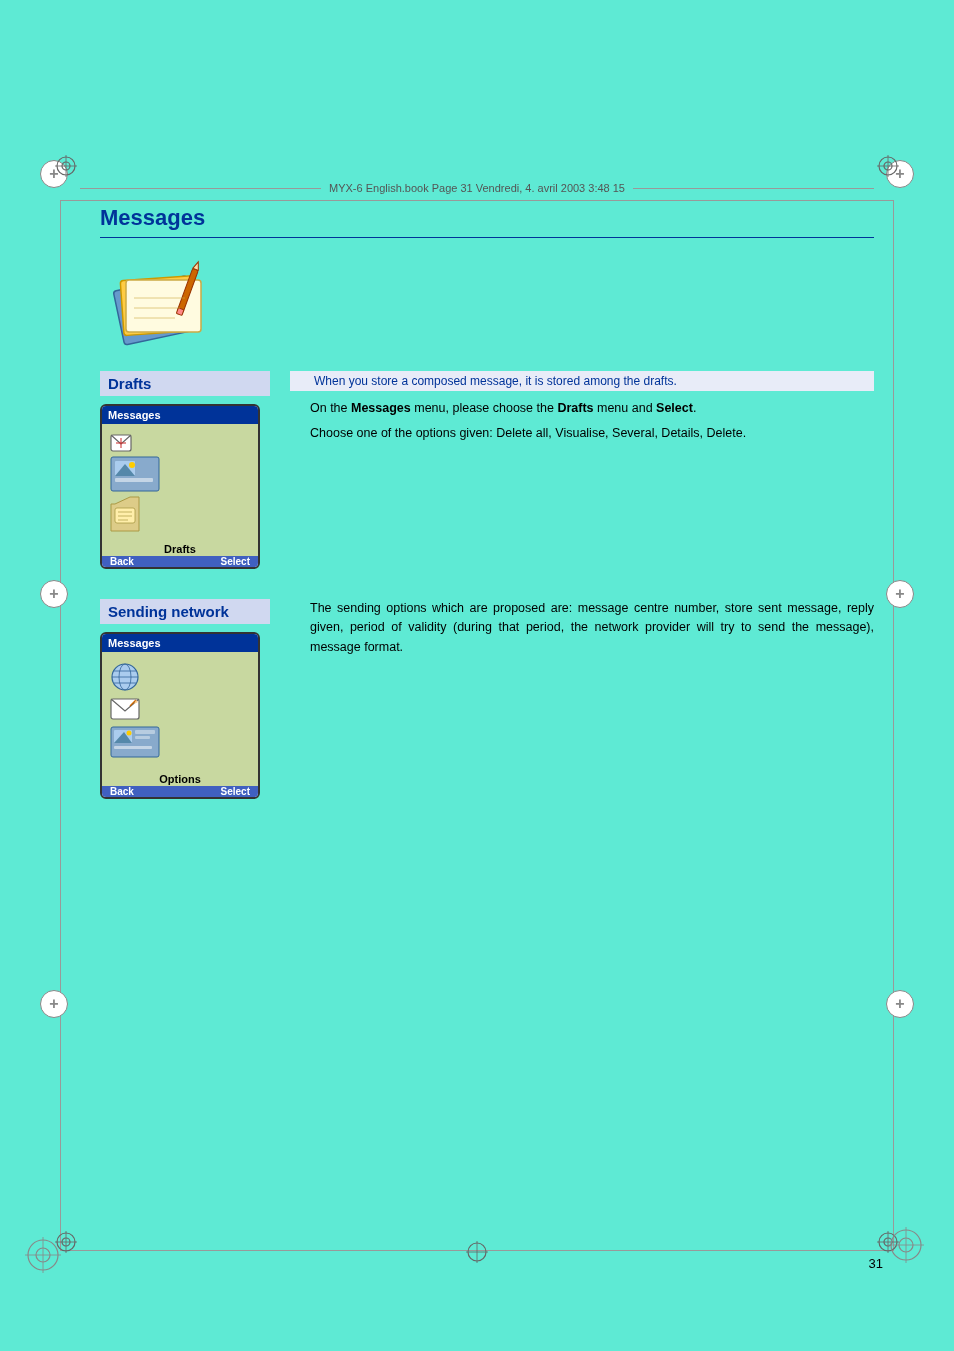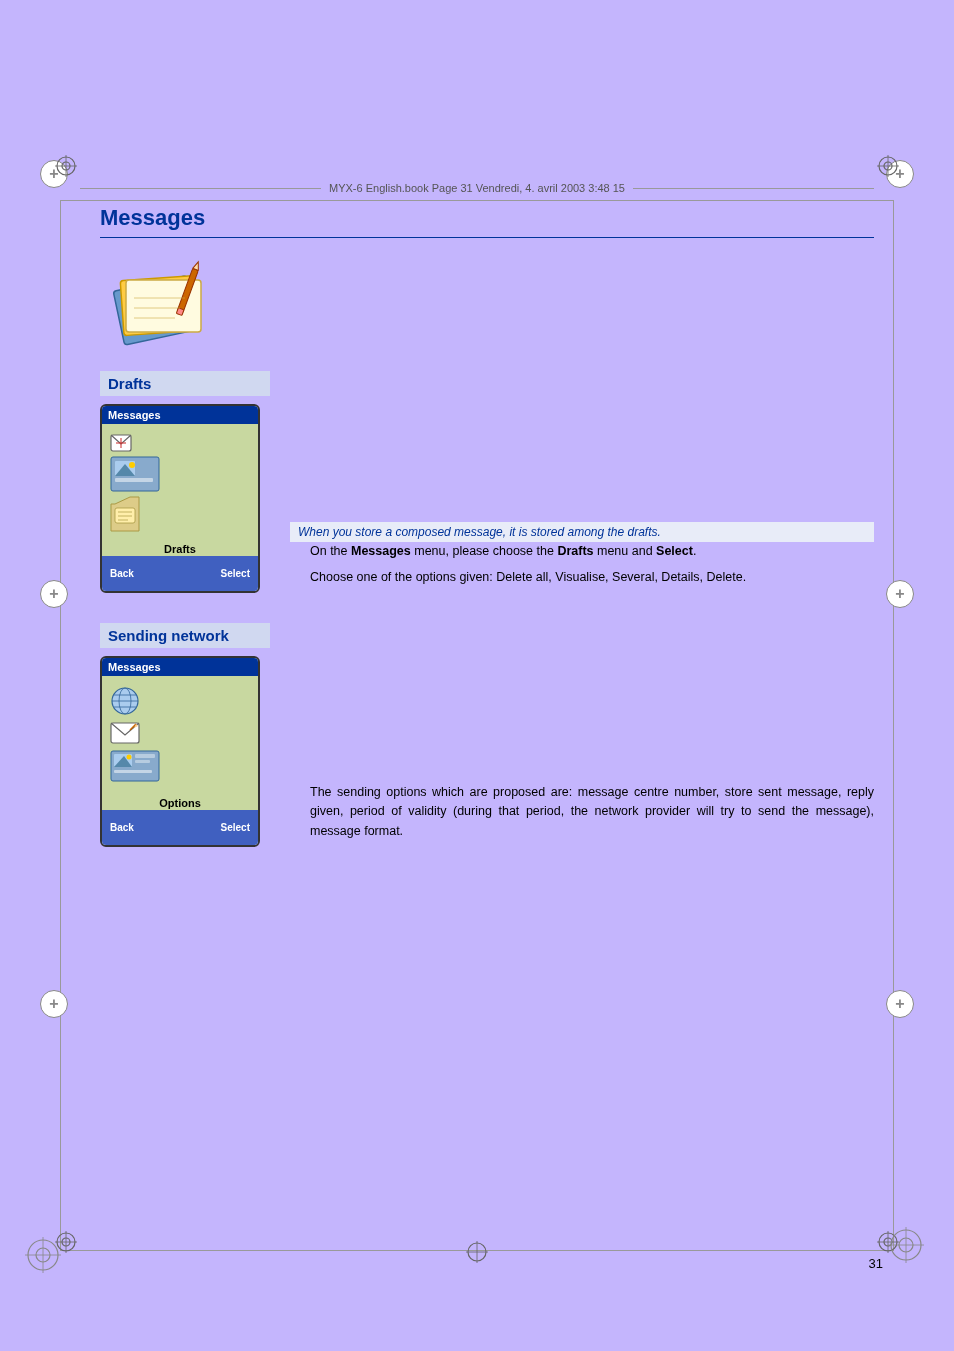--- a/index.html
+++ b/index.html
@@ -12,21 +12,21 @@
       font-size: 13px;
       color: #000000;
       position: relative;
     }
 
     .page-container {
       width: 954px;
       min-height: 1351px;
       position: relative;
       padding: 0;
-      background: #c4b5fd;
+      background: #5eead4;
     }
 
     
     .reg-mark {
       position: absolute;
       width: 28px;
       height: 28px;
       border-radius: 50%;
       border: 1.5px solid #888;
       background: #fff;
@@ -91,21 +91,21 @@
     }
 
     
     .top-illustration {
       margin-bottom: 20px;
     }
 
     
     .section {
       display: flex;
-      align-items: flex-end;
+      align-items: flex-start;
       margin-bottom: 30px;
       gap: 20px;
     }
 
     .section-left {
       min-width: 170px;
       max-width: 170px;
     }
 
     .section-right {
@@ -117,24 +117,24 @@
       font-weight: bold;
       color: #003399;
       background: #d0d8f0;
       padding: 4px 8px;
       margin-bottom: 0;
       display: block;
     }
 
     .section-subtitle {
       font-size: 12px;
-      font-style: italic;
       color: #003399;
       background: #e8ecf8;
-      padding: 3px 8px;
+      padding: 3px 24px;
+      margin-bottom: 8px;
       display: block;
     }
 
     .section-text {
       font-size: 12.5px;
       line-height: 1.55;
       color: #000;
       text-align: justify;
       margin-left: 20px;
     }
@@ -176,21 +176,21 @@
       padding: 1px 0;
     }
 
     .phone-footer {
       display: flex;
       justify-content: space-between;
       background: #4060c0;
       color: #fff;
       font-size: 10px;
       font-weight: bold;
-      padding: 12px 8px;
+      padding: 0 8px;
     }
 
     
     .page-number {
       position: absolute;
       bottom: 80px;
       right: 71px;
       font-size: 13px;
       color: #000;
     }

